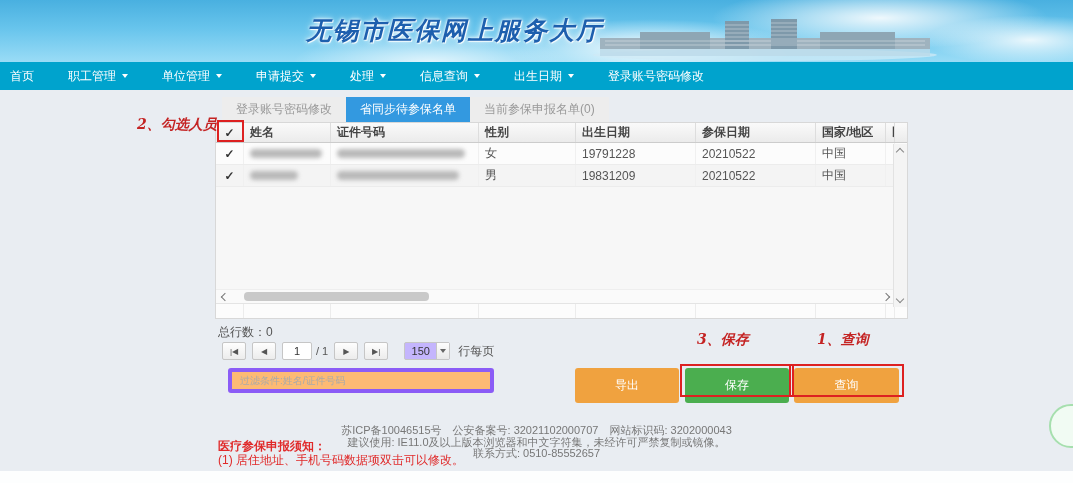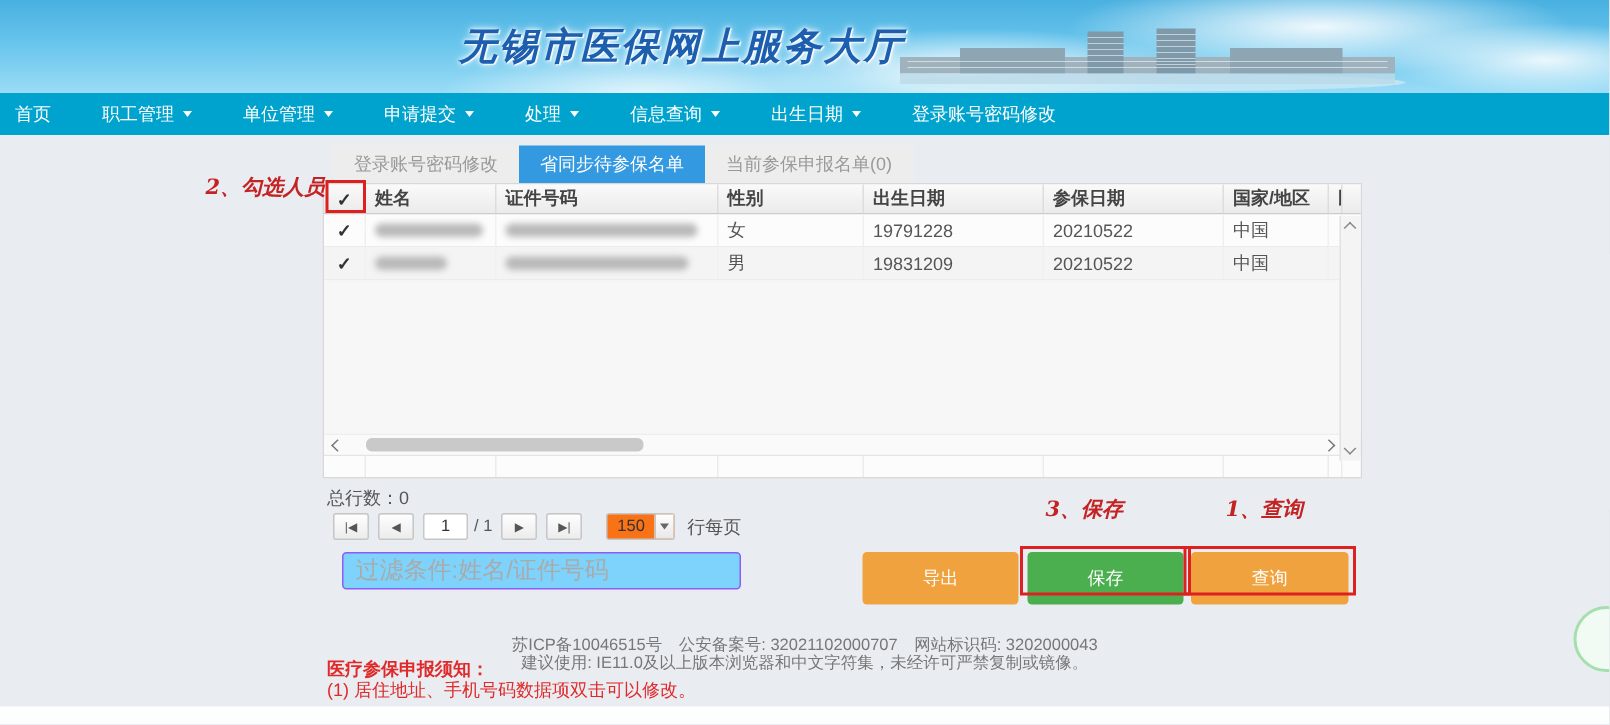--- a/index.html
+++ b/index.html
@@ -68,31 +68,31 @@
 
   
   .total { position:absolute; left:218px; top:324px; font-size:12px; color:#555; }
   .pager { position:absolute; left:222px; top:342px; display:flex; align-items:center; }
   .pgbtn { min-width:24px; height:18px; border:1px solid #c6c6c6; border-radius:2px; margin-right:6px;
     background:linear-gradient(180deg,#fefefe,#ececec); font-size:8px; color:#555;
     display:flex; align-items:center; justify-content:center; cursor:pointer; }
   .pg-input { width:30px; height:18px; border:1px solid #c6c6c6; border-radius:2px; text-align:center;
     font-size:11px; color:#333; margin-right:4px; }
   .pg-sep { font-size:11px; color:#555; margin-right:6px; }
-  .pg-select { width:46px; height:18px; border:1px solid #c6c6c6; border-radius:2px; background:#f97316;
+  .pg-select { width:46px; height:18px; border:1px solid #c6c6c6; border-radius:2px; background:#c4b5fd;
     display:flex; align-items:center; margin:0 8px 0 10px; cursor:pointer; }
   .pg-select .val { flex:1; font-size:11px; color:#333; text-align:center; }
   .pg-select .dd { width:13px; height:16px; border-left:1px solid #c6c6c6;
     background:linear-gradient(180deg,#fdfdfd,#e8e8e8); display:flex; align-items:center; justify-content:center; }
   .pg-select .dd::after { content:""; border-left:3px solid transparent; border-right:3px solid transparent; border-top:4px solid #666; }
   .pg-label { font-size:12px; color:#555; }
 
   
-  .filter { position:absolute; left:228px; top:368px; width:266px; height:25px; border:1px solid #8b5cf6;
-    border-radius:3px; padding:0 8px; font-size:16px; color:#333; background:#7dd3fc; }
+  .filter { position:absolute; left:228px; top:368px; width:266px; height:25px; border:4px solid #8b5cf6;
+    border-radius:3px; padding:0 8px; font-size:10px; color:#333; background:#fdba74; }
   .filter::placeholder { color:#aaa; }
   .btn { position:absolute; top:368px; height:35px; border:none; border-radius:3px; color:#fff;
     font-size:12px; cursor:pointer; font-family:"Liberation Sans", sans-serif; }
   .btn.export { left:575px; width:104px; background:#f0a23f; }
   .btn.save   { left:685px; width:104px; background:#4bae4f; }
   .btn.query  { left:794px; width:105px; background:#f0a23f; }
 
   
   .notice { position:absolute; left:218px; top:399px; font-size:12px; color:#e02a2a; line-height:14px;margin-top:40px; }
   .notice .t { font-weight:bold; }
@@ -280,18 +280,19 @@
   <div class="redbox" style="left:789px; top:364px; width:115px; height:33px;"></div>
 
   <div class="notice">
     <div class="t">医疗参保申报须知：</div>
     <div>(1) 居住地址、手机号码数据项双击可以修改。</div>
   </div>
 
   <div class="footer">
     <div>苏ICP备10046515号　公安备案号: 32021102000707　网站标识码: 3202000043</div>
     <div>建议使用: IE11.0及以上版本浏览器和中文字符集，未经许可严禁复制或镜像。</div>
+    <div>联系方式: 0510-85552657</div>
   </div>
 
   <div class="bottom-strip"></div>
   <div class="float-circle"></div>
 
 </div>
 
 </body></html>

